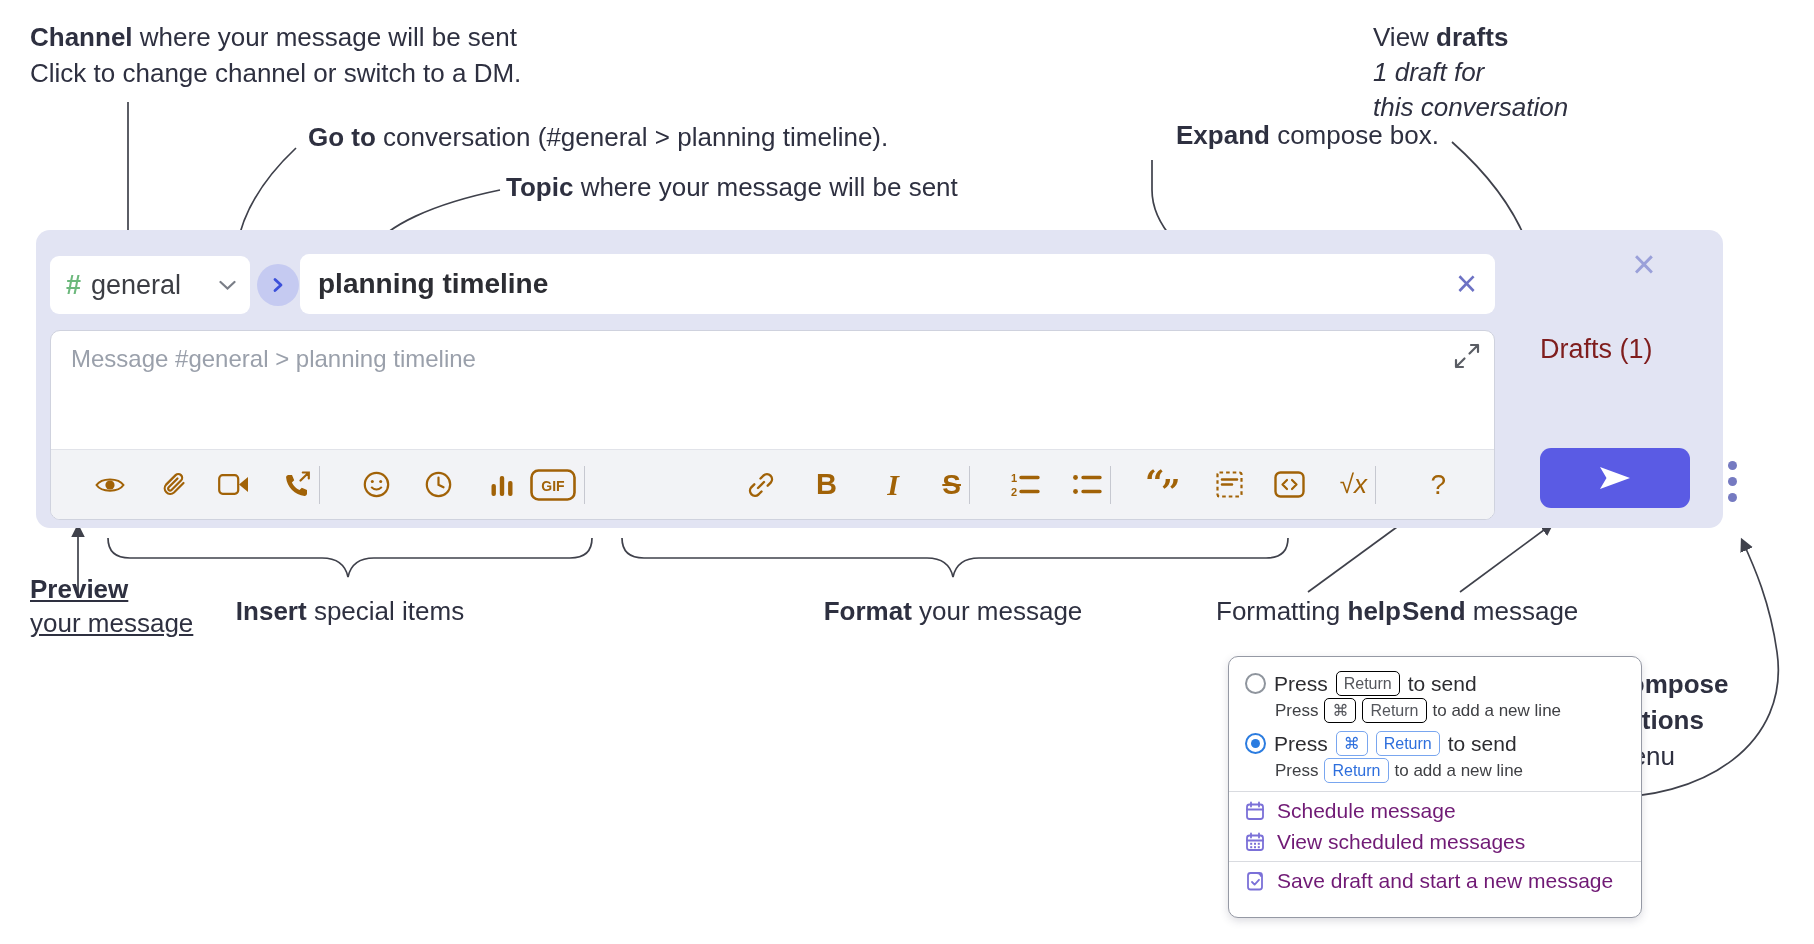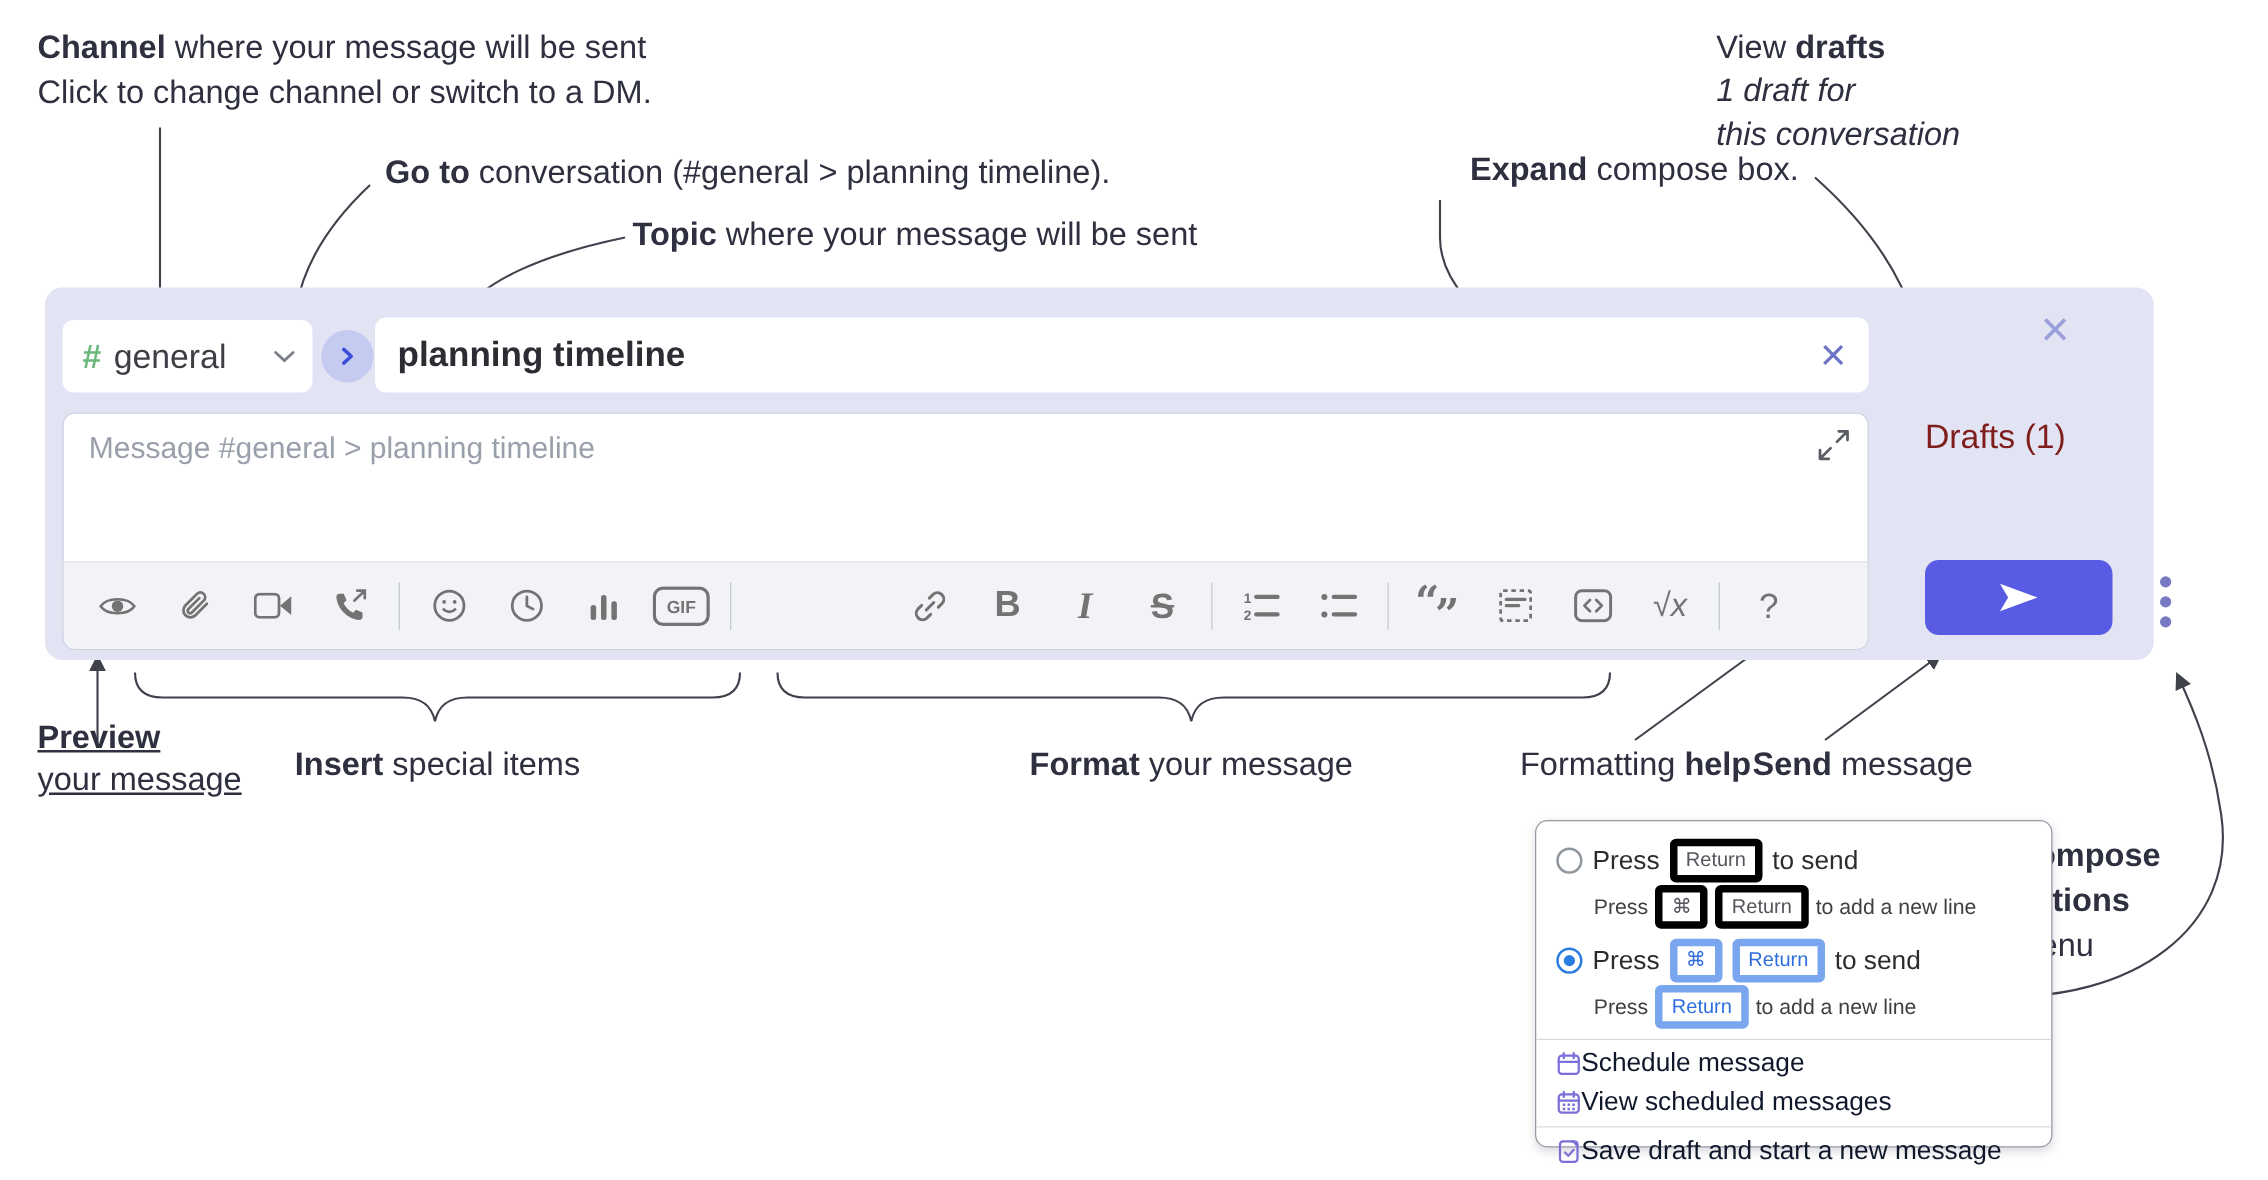--- a/index.html
+++ b/index.html
@@ -27,22 +27,22 @@
   .topic .tval{font-size:28px;color:#2c2d33;font-weight:bold;}
   .topic .clear{margin-left:auto;font-size:36px;color:#6d72c4;line-height:30px;cursor:pointer;}
   .closex{position:absolute;left:1586px;top:12px;width:44px;height:44px;display:flex;align-items:center;
           justify-content:center;font-size:40px;color:#9aa0d9;cursor:pointer;}
   .msgbox{position:absolute;left:14px;top:100px;width:1445px;height:190px;background:#fff;
           border:1px solid #cfd2de;border-radius:10px;box-sizing:border-box;overflow:hidden;}
   .placeholder{position:absolute;left:20px;top:14px;font-size:24px;color:#9aa0ab;}
   .expand{position:absolute;right:14px;top:12px;cursor:pointer;}
   .tbar{position:absolute;left:0;bottom:0;width:100%;height:70px;background:#f2f3f6;
         border-top:1px solid #e1e3e9;display:flex;align-items:center;padding:0 12px;box-sizing:border-box;}
-  .tb{width:62px;height:46px;flex:0 0 auto;display:flex;align-items:center;justify-content:center;
-      color:#737373;cursor:pointer;}
+  .tb{width:62px;height:46px;flex:0 0 auto;display:flex;align-items:center;justify-content:flex-end;
+      color:#a16207;cursor:pointer;}
   .tbdiv{width:1px;height:38px;background:#c6c8d0;margin:0 8px;flex:0 0 auto;}
   .tbsp{width:120px;flex:0 0 auto;}
   .tb .txt{font-size:28px;}
   .tb .bld{font-weight:700;font-size:29px;}
   .tb .ita{font-style:italic;font-family:"Liberation Serif",serif;font-size:30px;font-weight:600;}
   .tb .str{text-decoration:line-through;font-weight:600;font-size:28px;}
   .tb .mth{font-style:italic;font-size:26px;}
   .quoteic{position:relative;width:36px;height:30px;font-family:"DejaVu Serif",serif;font-weight:700;}
   .quoteic span{position:absolute;font-size:34px;line-height:20px;}
   .qo{left:0;top:2px;} .qc{left:16px;top:12px;}
@@ -51,29 +51,29 @@
            border-radius:11px;display:flex;align-items:center;justify-content:center;cursor:pointer;}
   .dots{position:absolute;left:1676px;top:222px;width:40px;height:58px;display:flex;flex-direction:column;
         align-items:center;justify-content:center;gap:7px;cursor:pointer;}
   .dots i{width:9px;height:9px;border-radius:50%;background:#757ac1;}
   
   #popup{position:absolute;left:1228px;top:656px;width:414px;height:262px;background:#fff;
          border:1.5px solid #9599a4;border-radius:10px;box-shadow:0 3px 8px rgba(60,60,90,.18);
          box-sizing:border-box;padding:10px 16px;font-size:21px;color:#2c2c30;}
   .prow{display:flex;align-items:center;gap:8px;margin:4px 0 2px 0;cursor:pointer;}
   .psub{display:flex;align-items:center;gap:6px;margin:2px 0 8px 30px;font-size:17px;color:#3f4044;}
-  .kbd{border:6px solid #000000;border-radius:5px;padding:0 7px;font-size:16px;color:#54565c;
+  .kbd{border:1px solid #000000;border-radius:5px;padding:0 7px;font-size:16px;color:#54565c;
        line-height:23px;background:#fff;white-space:nowrap;}
   .kbd.blue{border-color:#79a6ef;color:#2e6fdd;}
   .radio{width:17px;height:17px;border:2px solid #8f959d;border-radius:50%;flex:0 0 auto;
          display:flex;align-items:center;justify-content:center;}
   .radio.sel{border-color:#2b7ce0;}
   .radio.sel i{width:9px;height:9px;border-radius:50%;background:#2b7ce0;}
   .pdiv{border-top:1px solid #d9dbe0;margin:7px -16px;}
-  .pitem{display:flex;align-items:center;margin:7px 0;font-size:21px;color:#0f172a;cursor:pointer;}
+  .pitem{display:flex;align-items:center;gap:12px;margin:7px 0;font-size:21px;color:#701a75;cursor:pointer;}
   svg{display:block;}
 </style>
 </head>
 <body>
 
 <svg id="overlay" width="1814" height="944" viewBox="0 0 1814 944">
   <defs>
     <marker id="ah" markerWidth="9" markerHeight="9" refX="6.5" refY="4" orient="auto">
       <path d="M0,0 L8,4 L0,8 z" fill="#3f414b"></path>
     </marker>

